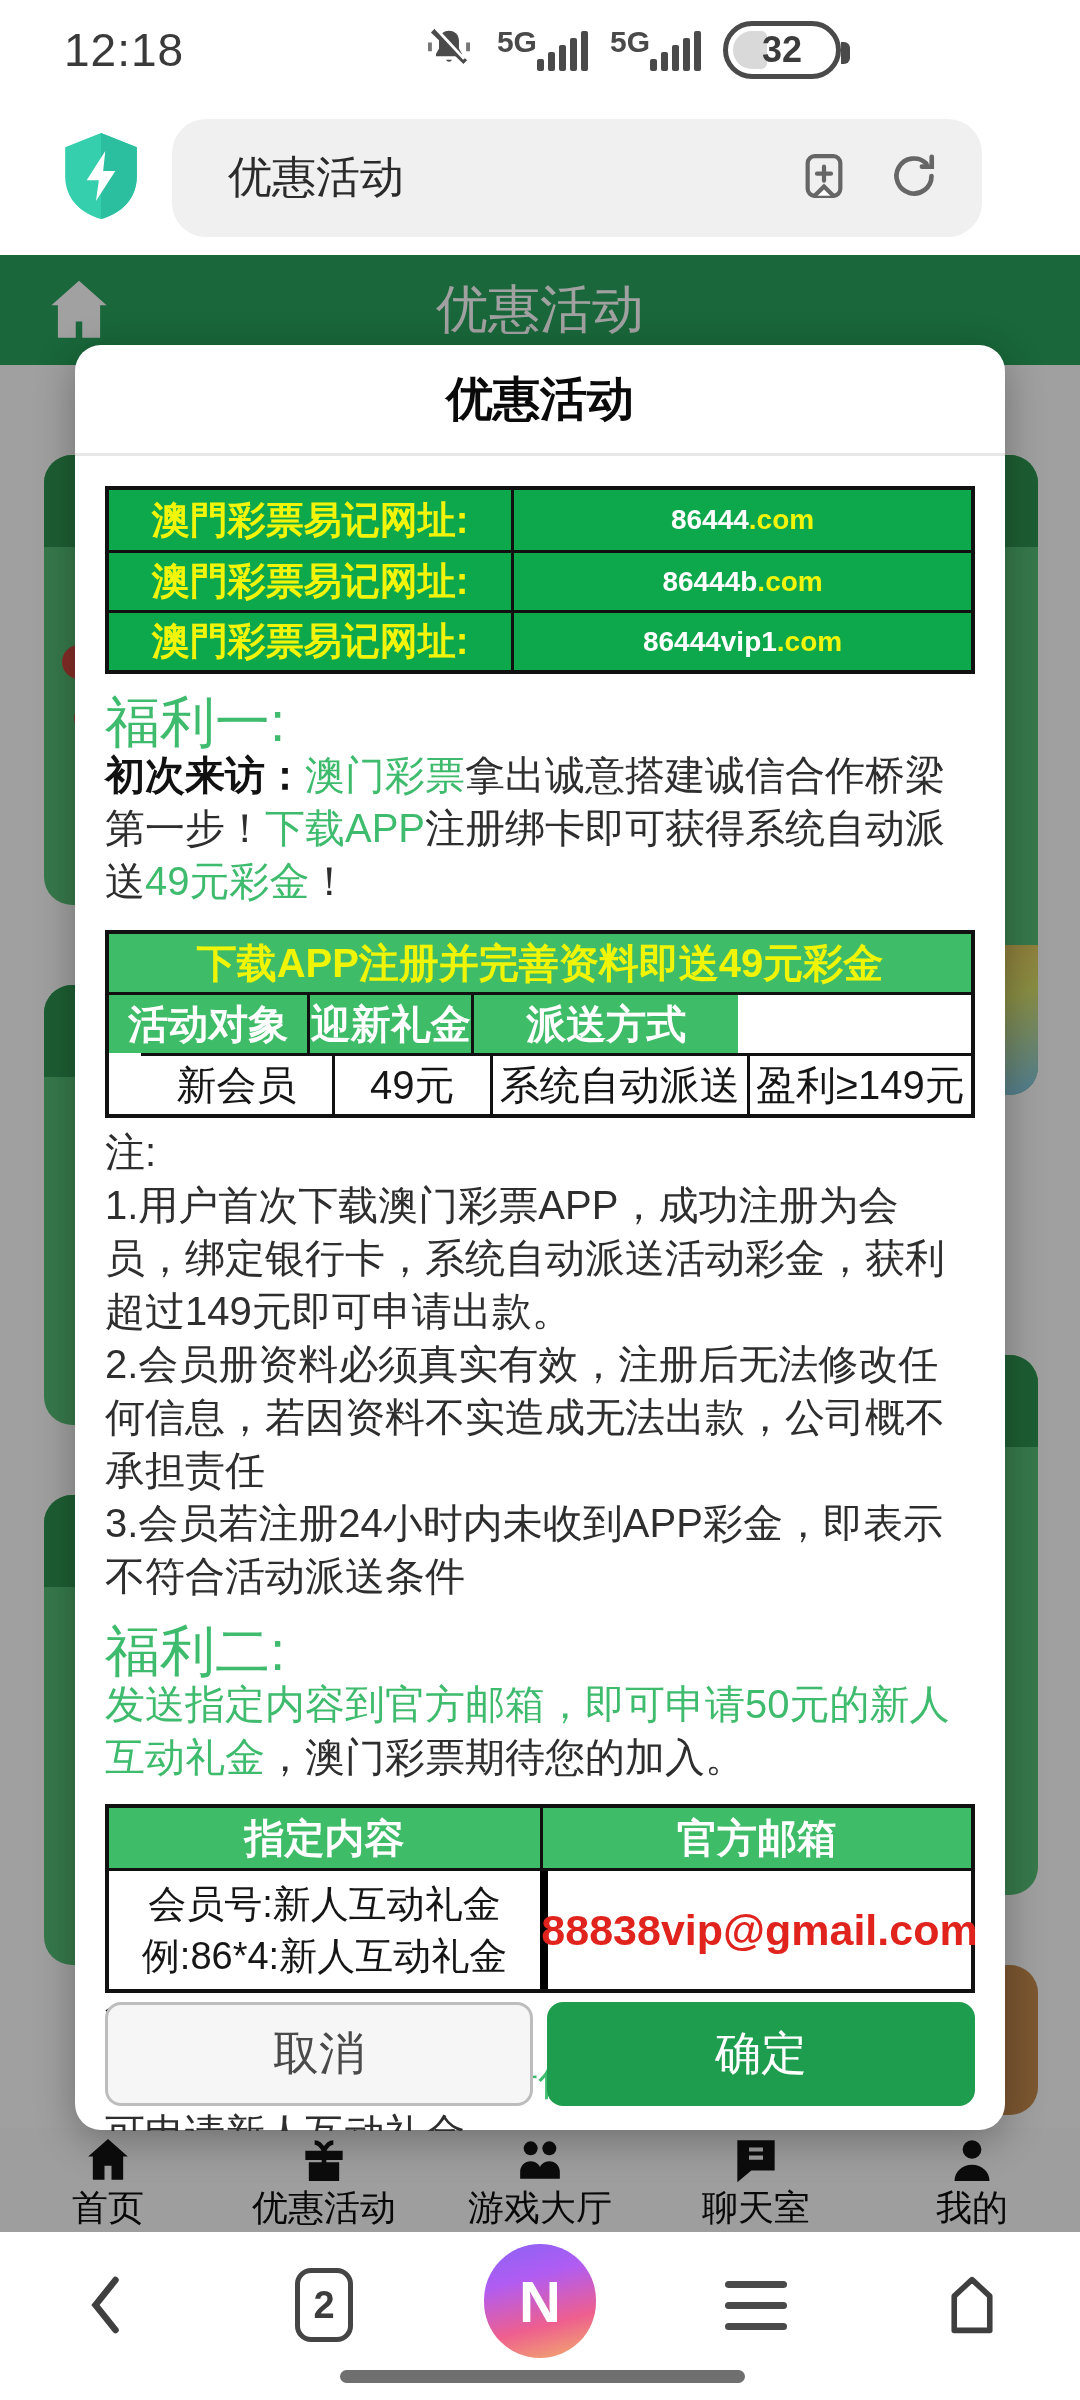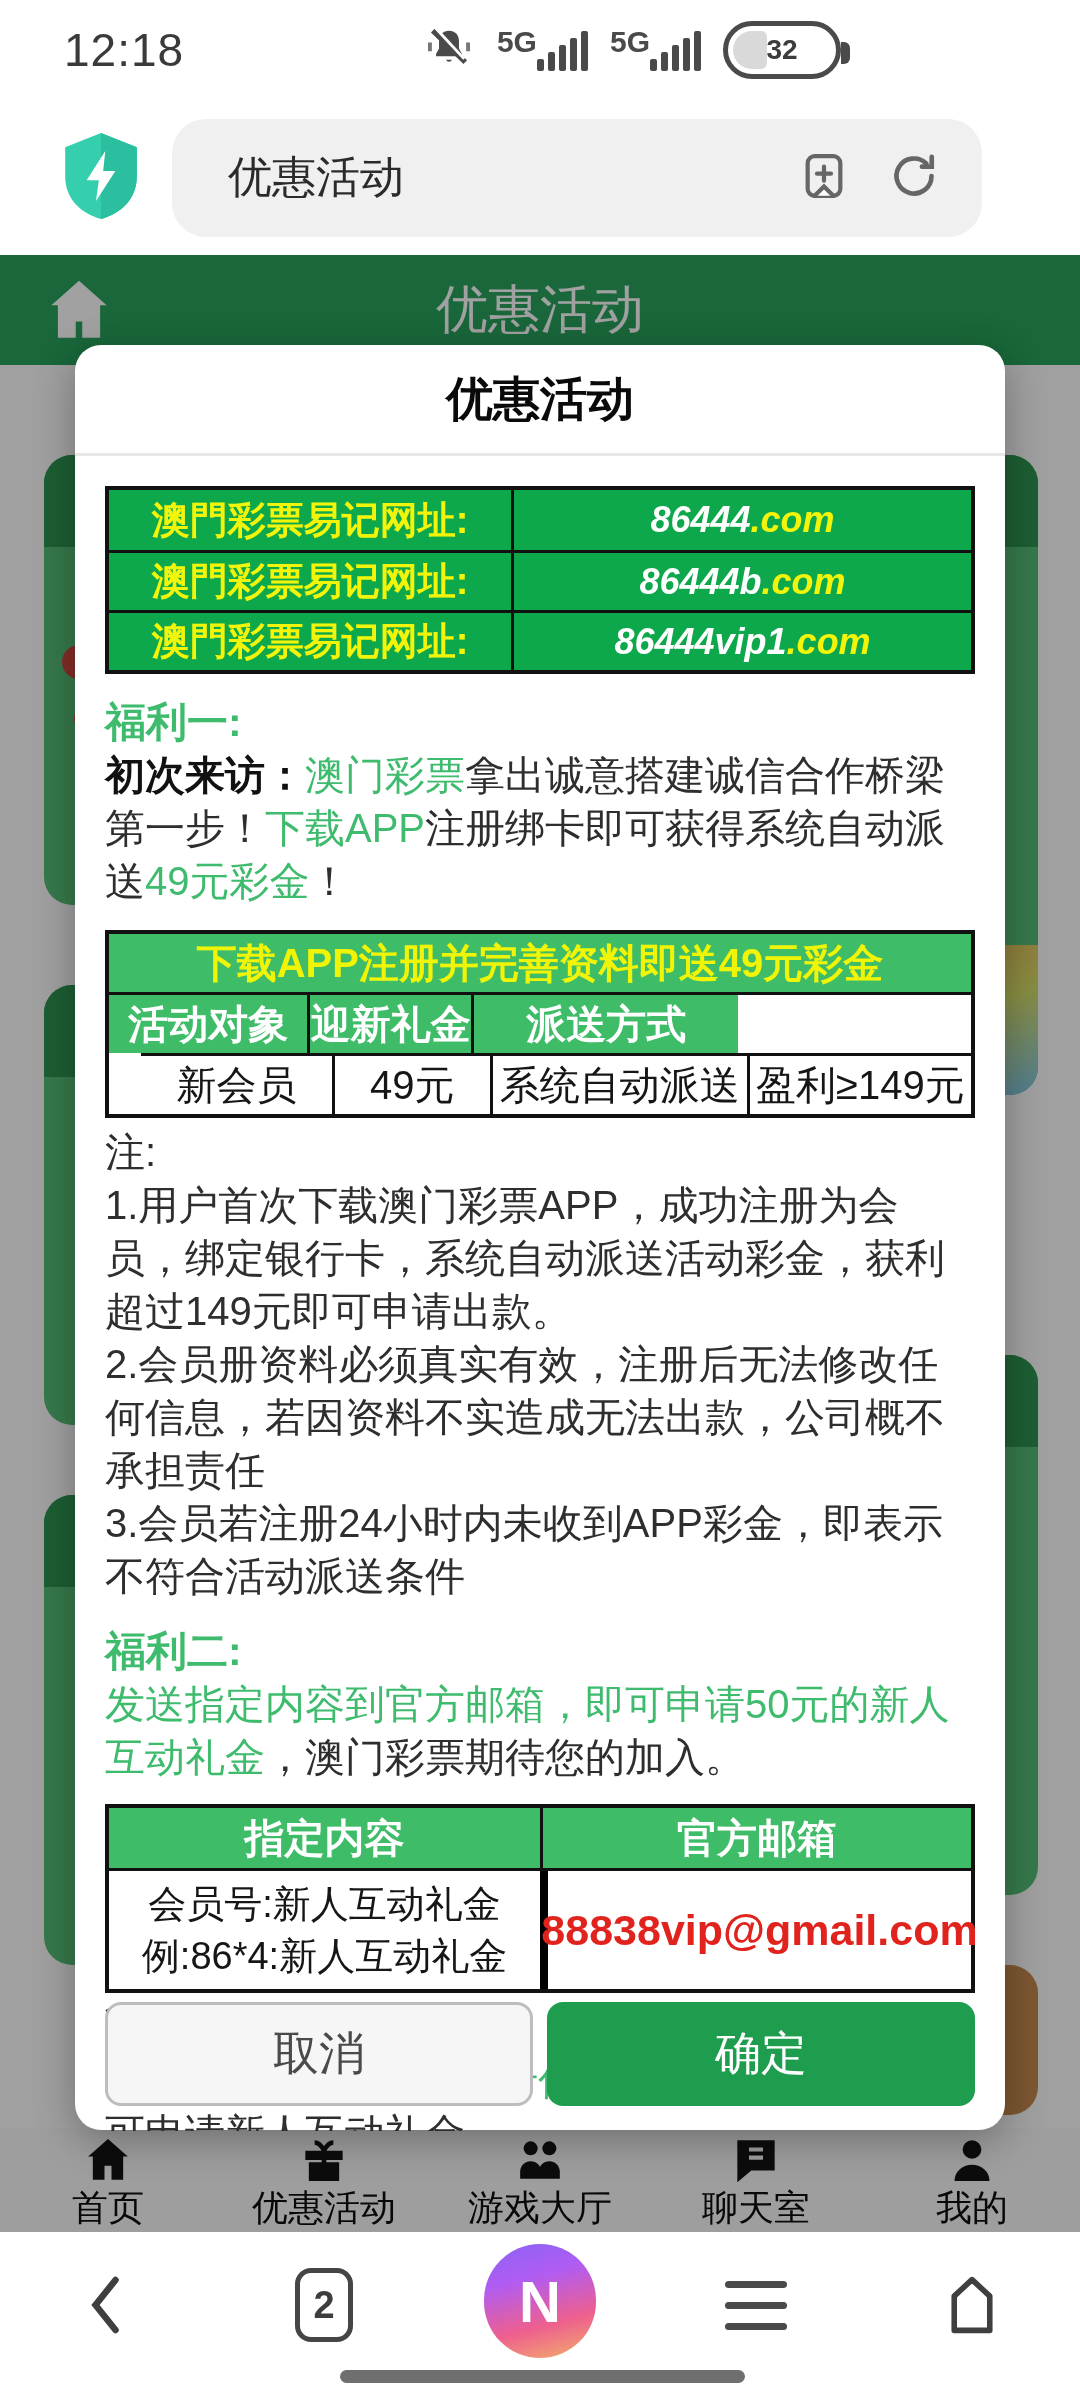--- a/index.html
+++ b/index.html
@@ -10,21 +10,21 @@
   .status-bar{position:absolute;top:0;left:0;width:897px;height:100px;background:#fff;display:flex;align-items:center;justify-content:space-between;padding:0 56px 0 64px;}
   .status-time{font-size:46px;color:#3a3a3a;font-weight:500;letter-spacing:1px;}
   .status-right{display:flex;align-items:center;gap:22px;}
   .sig-group{display:flex;align-items:flex-end;gap:0;}
   .sig-5g{font-size:30px;font-weight:700;color:#4a4a4a;line-height:1;transform:translateY(-14px);}
   .bars{display:flex;align-items:flex-end;gap:4px;height:42px;}
   .bars i{display:block;width:7px;background:#4a4a4a;border-radius:2px;}
   .bars i:nth-child(1){height:12px}.bars i:nth-child(2){height:19px}.bars i:nth-child(3){height:26px}.bars i:nth-child(4){height:33px}.bars i:nth-child(5){height:40px}
   .battery{position:relative;width:118px;height:58px;border:5px solid #4a4a4a;border-radius:29px;display:flex;align-items:center;justify-content:center;background:#fff;}
   .battery .fill{position:absolute;left:5px;top:5px;bottom:5px;width:34px;background:#d9d9d9;border-radius:20px 6px 6px 20px;}
-  .battery .pct{position:relative;font-size:28px;font-weight:600;color:#3c3c3c;}
+  .battery .pct{position:relative;font-size:36px;font-weight:600;color:#3c3c3c;}
   .battery::after{content:"";position:absolute;right:-14px;top:16px;width:9px;height:22px;background:#4a4a4a;border-radius:0 6px 6px 0;}
 
   
   .search-row{position:absolute;top:100px;left:0;width:1080px;height:155px;background:#fff;display:flex;align-items:center;}
   .shield{margin-left:58px;flex:0 0 auto;}
   .search-pill{margin-left:28px;width:810px;height:118px;background:#f0f0f1;border-radius:34px;display:flex;align-items:center;padding:0 40px 0 56px;}
   .search-text{font-size:44px;color:#2b2b2b;flex:1;}
   .pill-icons{display:flex;align-items:center;gap:34px;}
 
   
@@ -58,25 +58,25 @@
   .modal{position:absolute;left:75px;top:345px;width:930px;height:1785px;background:#fff;border-radius:26px;box-shadow:0 10px 40px rgba(0,0,0,.3);}
   .modal-title{height:108px;display:flex;align-items:center;justify-content:center;font-size:47px;font-weight:700;color:#0a0a0a;}
   .modal-divider{height:3px;background:#e7e7e7;width:100%;}
   .modal-body{padding:30px 30px 0 30px;color:#2e2e2e;}
 
   
   .t1{border:4px solid #111;}
   .t1-row{display:flex;height:60px;border-top:3px solid #111;background:#0ea84c;}
   .t1-row:first-child{border-top:none;}
   .t1-left{width:47%;border-right:3px solid #111;display:flex;align-items:center;justify-content:center;font-size:38px;font-weight:700;color:#f2f50a;}
-  .t1-right{width:53%;display:flex;align-items:center;justify-content:center;font-size:36px;font-weight:700;font-style:italic;}
+  .t1-right{width:53%;display:flex;align-items:center;justify-content:center;font-size:28px;font-weight:700;}
   .t1-dom{color:#fff;}
   .t1-tld{color:#f2f50a;}
 
-  .h-green{margin-top:22px;font-size:41px;font-weight:700;color:#3fbb6e;line-height:53px;}
+  .h-green{margin-top:22px;font-size:55px;font-weight:400;color:#3fbb6e;line-height:53px;}
   .para{font-size:40px;line-height:53px;color:#2e2e2e;}
   .para b{font-weight:700;color:#111;}
   .g{color:#3fbb6e;}
 
   
   .t2{margin-top:22px;border:4px solid #111;}
   .t2-title{height:58px;background:#3fbc68;display:flex;align-items:center;justify-content:center;font-size:40px;font-weight:700;color:#f0f407;}
   .t2-heads{display:grid;grid-template-columns:23% 19% 31% 27%;border-top:3px solid #111;}
   .t2-heads div{height:58px;background:#3fbc68;display:flex;align-items:center;justify-content:center;font-size:40px;font-weight:700;color:#fff;border-left:3px solid #111;}
   .t2-heads div:first-child{border-left:none;}

